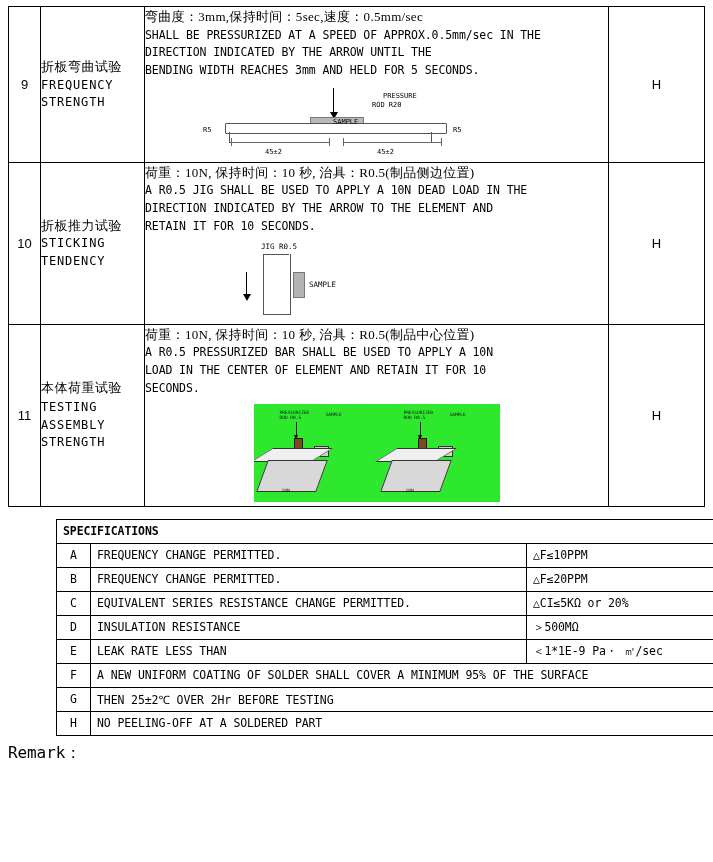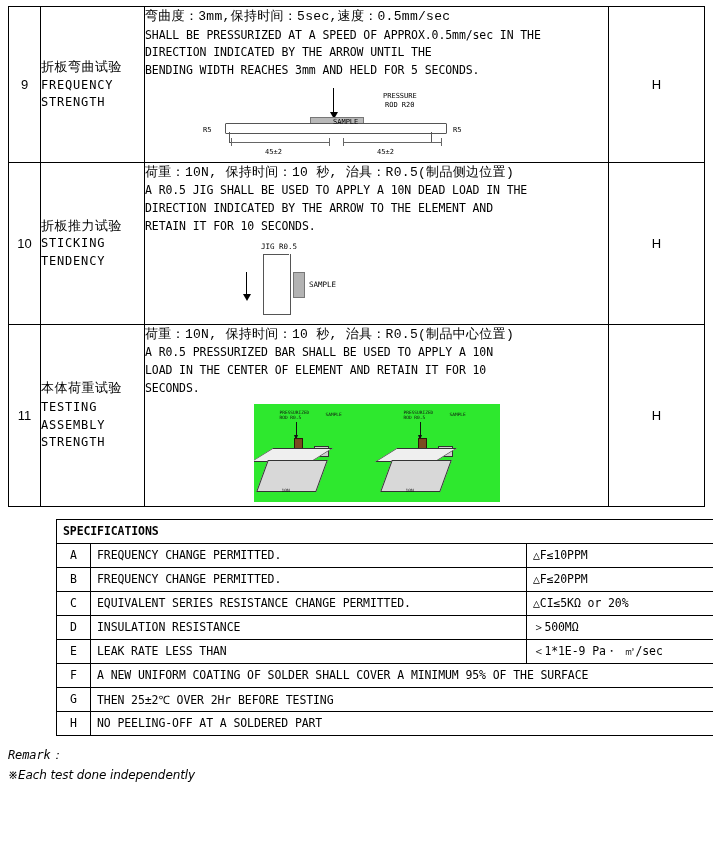--- a/index.html
+++ b/index.html
@@ -47,21 +47,21 @@
   td.desc {
     padding: 6px 8px 4px 8px;
     vertical-align: top;
   }
   td.res {
     width: 96px;
     text-align: center;
     font-size: 13px;
   }
   .cn {
-    font-family: Liberation Mono, monospace;
+    font-family: Liberation Serif, serif;
     font-size: 13px;
     letter-spacing: 0.3px;
     line-height: 1.5;
   }
   .en {
     font-family: "DejaVu Sans Mono", monospace;
     font-size: 11.5px;
     line-height: 1.55;
     letter-spacing: -0.1px;
   }
@@ -295,26 +295,25 @@
     text-align: center;
   }
   td.cond { }
   td.lim {
     width: 226px;
     padding-left: 10px;
   }
 
   
   .remarks {
-    margin-top: 10px;
-    font-family: "DejaVu Sans Mono", monospace;
-    font-size: 12px;
+    margin-top: 4px;
+    font-family: "DejaVu Sans Mono", monospace;
+    font-size: 16px;
     line-height: 1.65;
     letter-spacing: -0.1px;
-    font-style: italic;
   }
   .remarks .cnmark { font-family: "DejaVu Sans", sans-serif; }
 </style>
 </head>
 <body>
 
 <div class="page">
 
   <table class="tests">
     <colgroup>
@@ -333,21 +332,21 @@
           <div class="nameen">STRENGTH</div>
         </td>
         <td class="desc">
           <div class="cn">弯曲度：3mm,保持时间：5sec,速度：0.5mm/sec</div>
           <div class="en" style="white-space:pre-line">SHALL BE PRESSURIZED AT A SPEED OF APPROX.0.5mm/sec IN THE
 DIRECTION INDICATED BY THE ARROW UNTIL THE
 BENDING WIDTH REACHES 3mm AND HELD FOR 5 SECONDS.</div>
 
           <div class="fig fig1">
             <span class="lbl" style="left:198px; top:6px;">PRESSURE</span>
-            <span class="lbl" style="left:200px; top:15px;">ROD R20</span>
+            <span class="lbl" style="left:187px; top:15px;">ROD R20</span>
             <span class="arrow"></span>
             <span class="sample"></span>
             <span class="bar"></span>
             <span class="supportL"></span>
             <span class="supportR"></span>
             <span class="lbl" style="left:18px; top:40px;">R5</span>
             <span class="lbl" style="left:268px; top:40px;">R5</span>
             <span class="lbl" style="left:148px; top:32px;">SAMPLE</span>
             <span class="dimline" style="left:46px; width:98px;"></span>
             <span class="dimline" style="left:158px; width:98px;"></span>
@@ -476,16 +475,15 @@
         <tr>
           <td class="code">H</td>
           <td class="cond" colspan="2">NO PEELING-OFF AT A SOLDERED PART</td>
         </tr>
       </tbody>
     </table>
   </div>
 
   <div class="remarks">
     <div>Remark：</div>
-    <div class="cnmark">※Each test done independently</div>
   </div>
 
 </div>
 
 </body></html>

